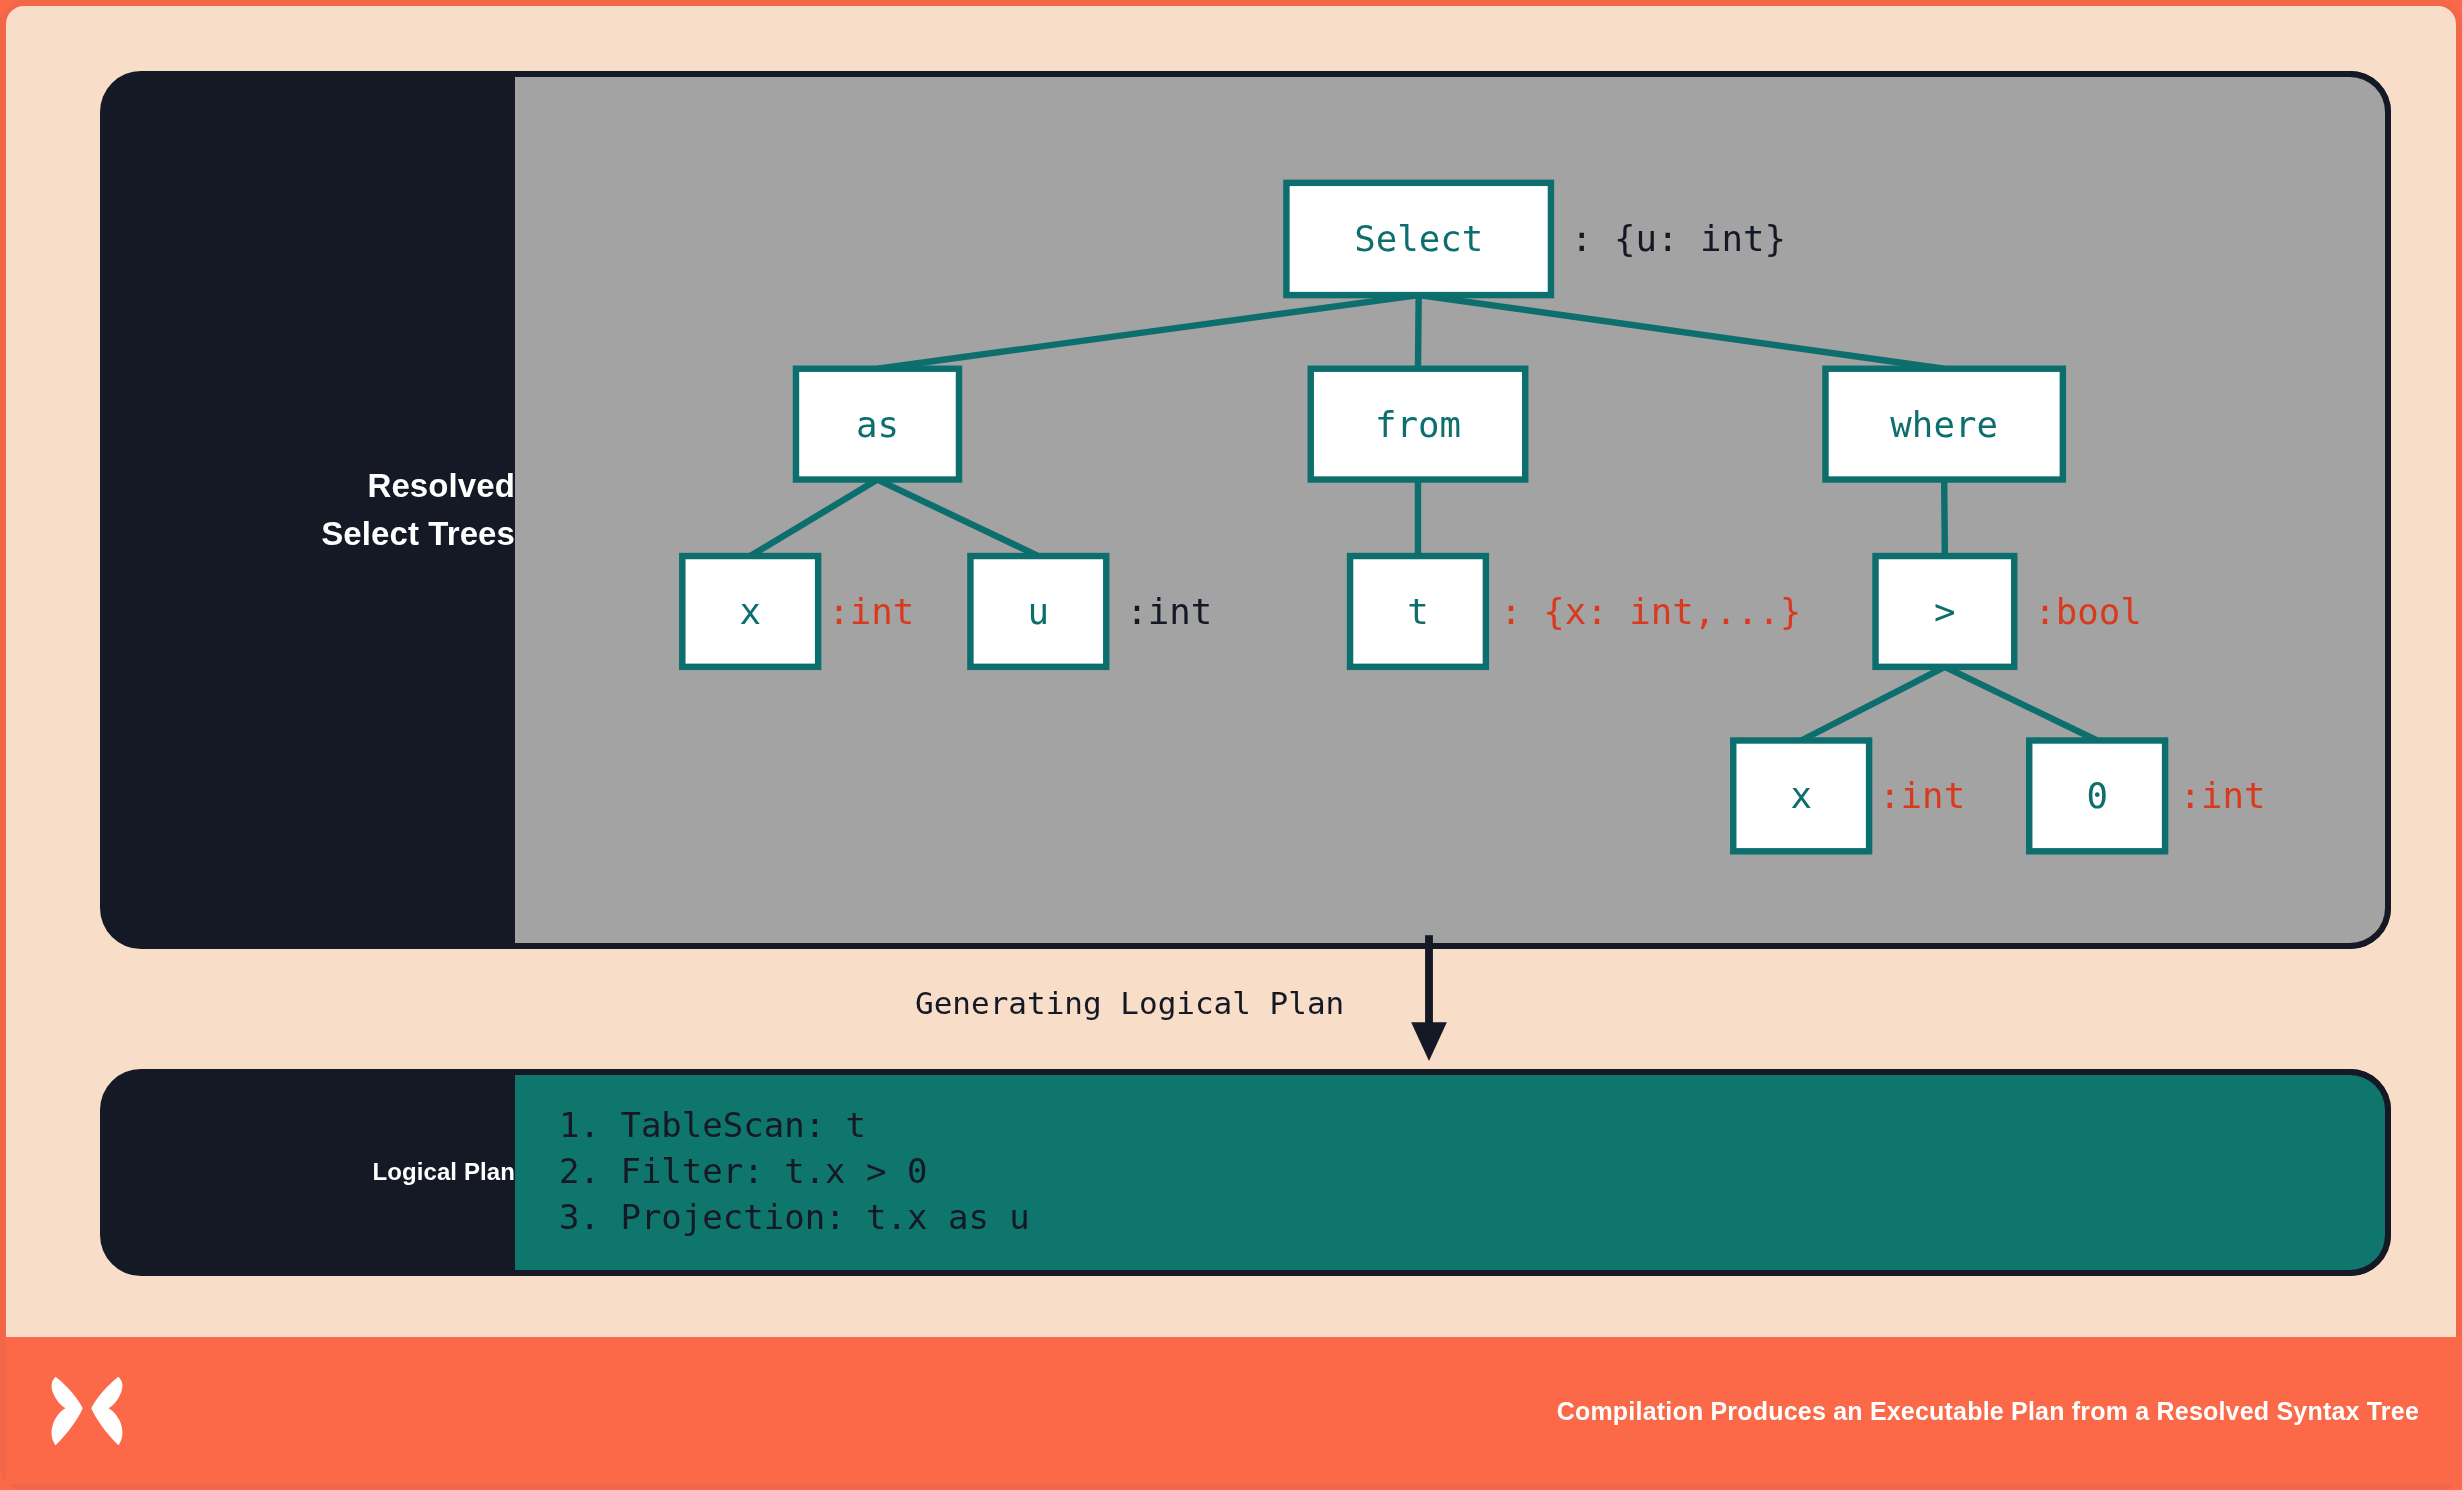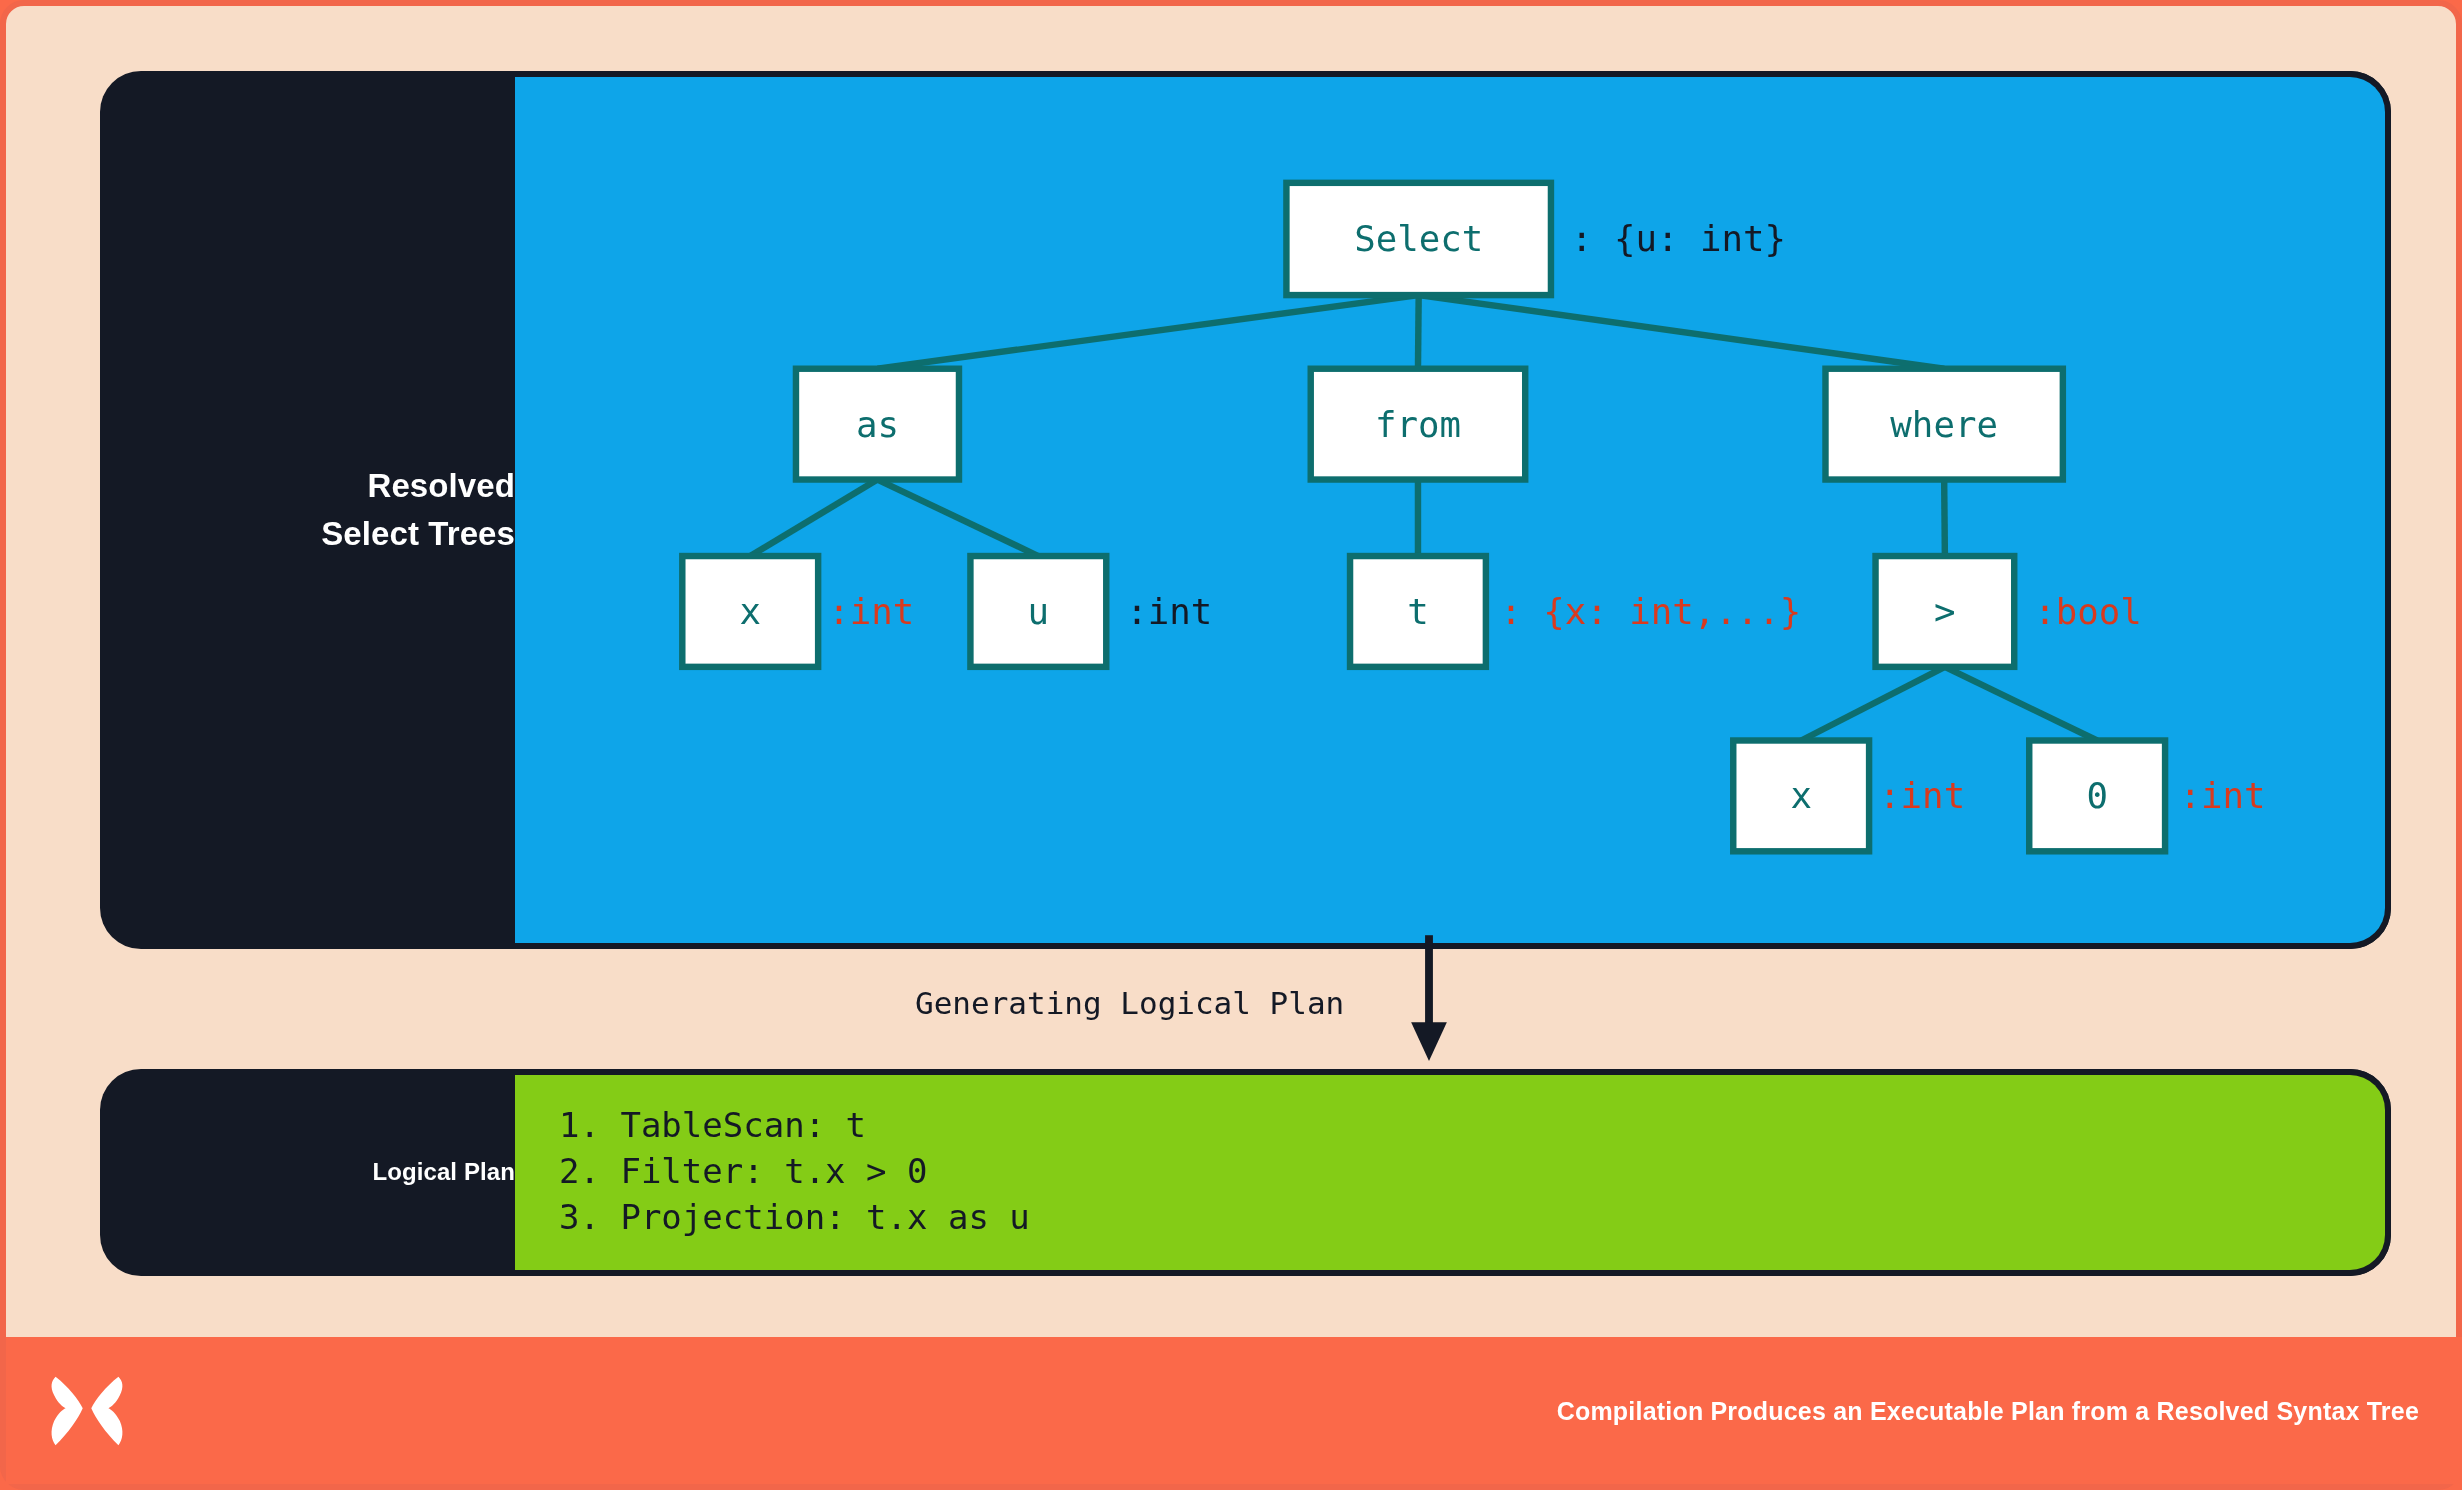--- a/index.html
+++ b/index.html
@@ -39,31 +39,31 @@
     line-height: 1.45;
     text-align: center;
     letter-spacing: 0.1px;
   }
   .panel-top .side-label { font-size: 33px; }
   .panel-bottom .side-label { font-size: 24px; padding-left: 20px; }
 
   .canvas-top {
     position: absolute;
     left: 415px; top: 0px; width: 1876px; height: 878px;
-    background: #0ea5e9;
+    background: #a3a3a3;
     border: 6.4px solid #141925;
     border-top-right-radius: 41px;
     border-bottom-right-radius: 41px;
     border-left: none;
     overflow: hidden;
   }
   .canvas-bottom {
     position: absolute;
     left: 415px; top: 0px; width: 1876px; height: 207px;
-    background: #84cc16;
+    background: #0f766e;
     border: 6.4px solid #141925;
     border-top-right-radius: 41px;
     border-bottom-right-radius: 41px;
     border-left: none;
     overflow: hidden;
   }
 
   .tree-svg { position: absolute; left: 0; top: 0; }
 
   

